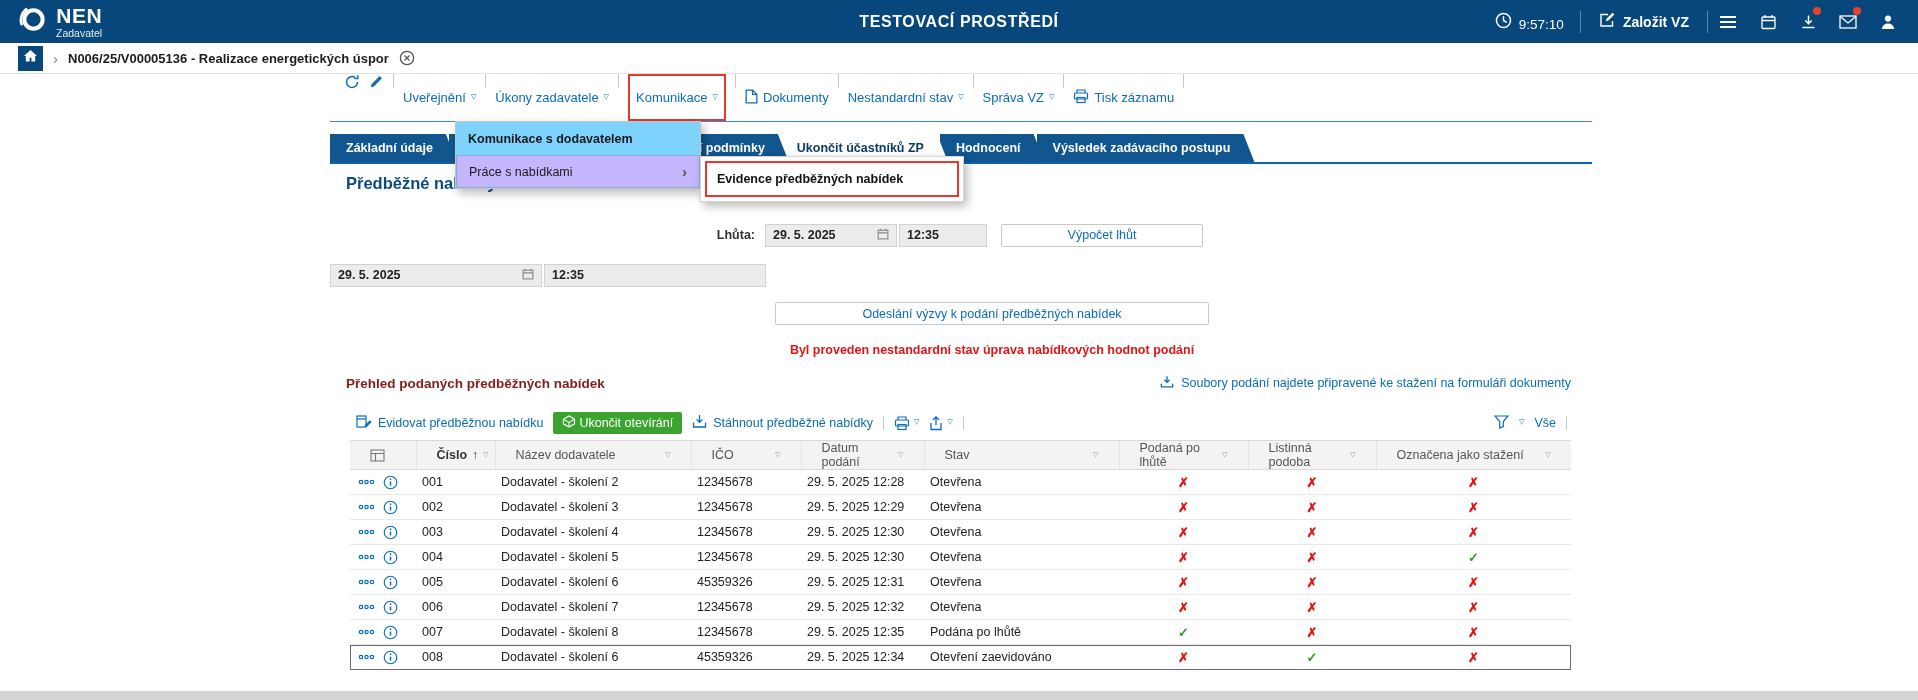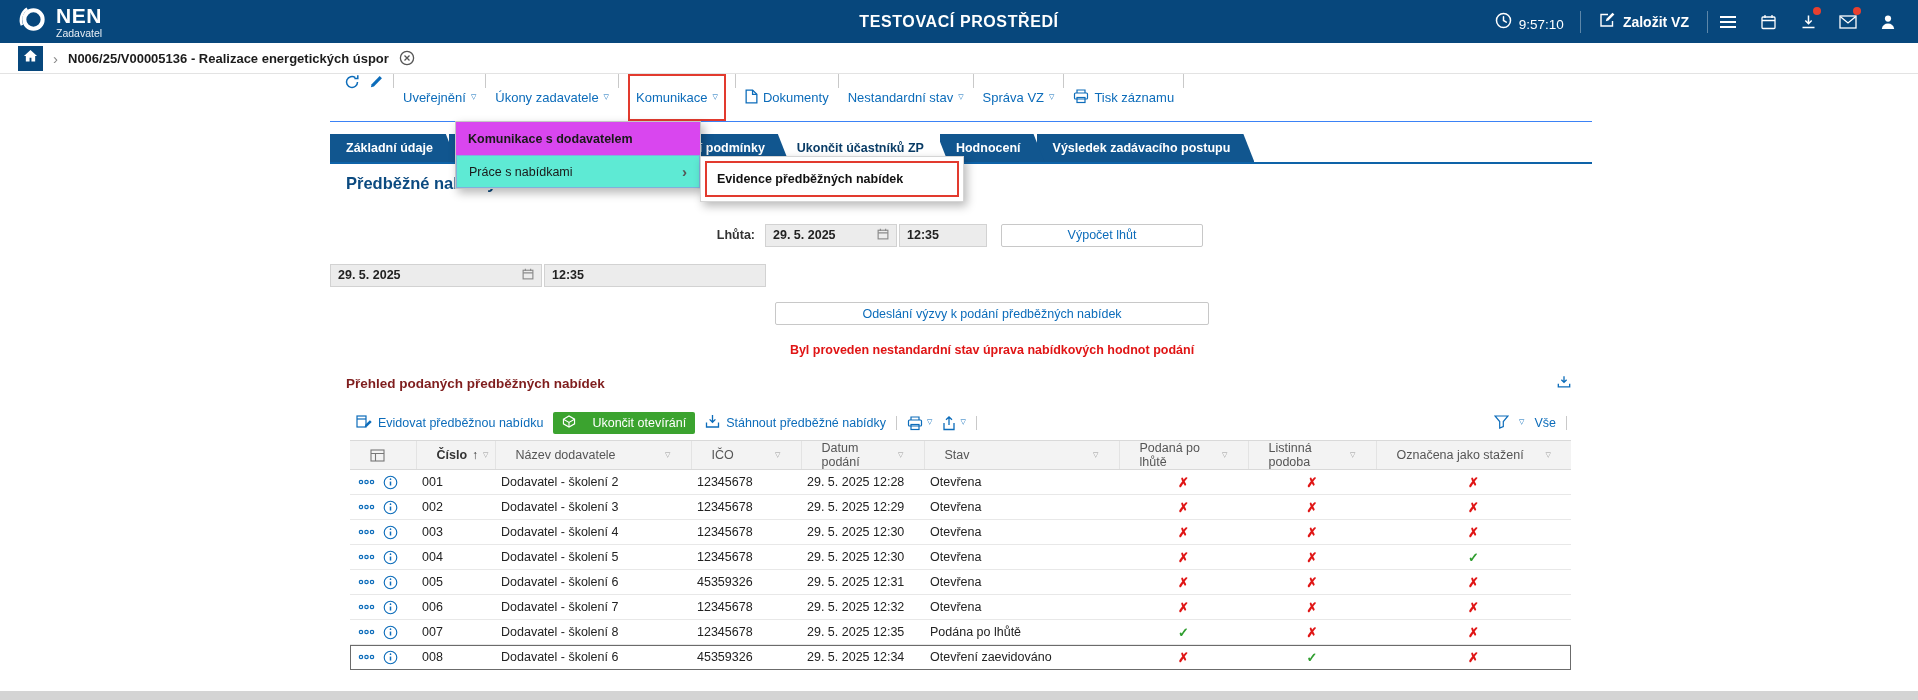--- a/index.html
+++ b/index.html
@@ -3,21 +3,21 @@
 <meta charset="utf-8">
 <style>
   * { margin:0; padding:0; box-sizing:border-box; }
   html,body { background:#fff; }
   body { font-family:"Liberation Sans", sans-serif; color:#222; }
   .page { position:relative; width:1918px; height:700px; background:#fff; overflow:hidden; }
 
   
   .topbar { position:absolute; top:0; left:0; width:100%; height:43px; background:#07477c; display:flex; align-items:center; color:#fff; padding:0 10px 0 18px; z-index:20; }
   .brand { display:flex; align-items:center; gap:9px; cursor:pointer; }
-  .brand-text { display:flex; flex-direction:column; line-height:1; }
+  .brand-text { display:flex; flex-direction:column; line-height:1;align-items:flex-end; }
   .brand-name { font-size:21px; font-weight:bold; letter-spacing:.5px; }
   .brand-sub { font-size:10.5px; margin-top:2px; color:#e8eef5; }
   .env-title { position:absolute; left:50%; transform:translateX(-50%); font-size:16px; font-weight:bold; letter-spacing:.6px; white-space:nowrap; }
   .topbar-right { margin-left:auto; display:flex; align-items:center; }
   .clock { display:flex; align-items:flex-end; gap:7px; font-size:13.5px; padding:0 16px; }
   .hsep { width:1px; height:22px; background:rgba(255,255,255,.35); }
   .create-vz { display:flex; align-items:center; gap:8px; font-size:14px; font-weight:bold; padding:0 18px; cursor:pointer; white-space:nowrap; }
   .hicon { position:relative; width:40px; height:43px; display:flex; align-items:center; justify-content:center; cursor:pointer; }
   .badge-dot { position:absolute; top:7px; right:7px; width:8px; height:8px; border-radius:50%; background:#e8402f; }
 
@@ -59,44 +59,44 @@
   .btn-wide { width:434px; margin-left:445px; }
   .warning { color:#e01515; font-weight:bold; font-size:12.5px; text-align:center; width:434px; margin:18px 0 0 445px; }
 
   .grid-head { display:flex; align-items:center; margin:16px 21px 0 16px; height:20px; }
   .grid-title { font-size:13.5px; font-weight:bold; color:#7f1d1d; }
   .files-link { margin-left:auto; display:flex; align-items:center; gap:7px; color:#0c6cba; font-size:12.5px; cursor:pointer; text-decoration:none; }
 
   .table-wrap { margin:13px 21px 0 20px; }
   .grid-toolbar { height:34px; display:flex; align-items:center; gap:10px; padding:0 4px 0 6px; }
   .g-link { display:flex; align-items:center; gap:6px; color:#0c6cba; font-size:12.5px; cursor:pointer; white-space:nowrap; text-decoration:none; }
-  .g-green { display:flex; align-items:center; gap:16px; background:#3ba32f; color:#fff; font-size:12.5px; padding:3px 9px; border-radius:2px; cursor:pointer; border:none; font-family:inherit; }
+  .g-green { display:flex; align-items:center; gap:3px; background:#3ba32f; color:#fff; font-size:12.5px; padding:3px 9px; border-radius:2px; cursor:pointer; border:none; font-family:inherit; }
   .g-icon { color:#0c6cba; display:flex; align-items:center; gap:4px; cursor:pointer; }
   .g-right { margin-left:auto; display:flex; align-items:center; gap:10px; color:#0c6cba; font-size:12.5px; }
 
   table { width:100%; border-collapse:collapse; table-layout:fixed; }
   thead th { background:#f3f3f3; border-top:1px solid #d9d9d9; border-bottom:1px solid #d9d9d9; height:28px; font-size:12.5px; font-weight:normal; color:#555; padding:0 20px; text-align:left; }
   thead th + th { border-left:1px solid #e3e3e3; }
   .th-inner { display:flex; align-items:center; gap:5px; }
   .th-caret { margin-left:auto; font-size:7px; color:#9a9a9a; }
   th.sorted .lbl { font-weight:bold; color:#333; }
   .sort-arrow { font-size:12px; color:#333; font-weight:bold; }
   tbody td { height:25px; border-bottom:1px solid #e8e8e8; font-size:12.5px; color:#222; padding:0 6px; background:#fff; }
   td.c-bool { text-align:center; }
   .mark.no { color:#e01515; font-weight:bold; font-size:13px; }
   .mark.yes { color:#2f9e2f; font-weight:bold; font-size:13px; }
   tr.focused { outline:1.5px solid #6b6b6b; outline-offset:-1.5px; }
   .actions-inner { display:flex; align-items:center; gap:8px; padding-left:2px; }
   .rowicon { display:flex; cursor:pointer; }
 
   
   .dropdown-panel { position:absolute; left:455px; top:121px; width:246px; background:#fff; border:1px solid #c5c5c5; box-shadow:3px 4px 9px rgba(0,0,0,.28); z-index:100; }
-  .dd-item { height:33px; display:flex; align-items:center; padding:0 12px; font-size:12.5px; color:#1a1a1a; cursor:pointer; background:#d946ef; }
+  .dd-item { height:33px; display:flex; align-items:center; padding:0 12px; font-size:12.5px; color:#1a1a1a; cursor:pointer; background:#7dd3fc; }
   .dd-item.first { font-weight:bold; }
-  .dd-item.active { background:#5eead4; border:1px solid #7fb0dc; }
+  .dd-item.active { background:#c4b5fd; border:1px solid #7fb0dc; }
   .dd-arrow { margin-left:auto; color:#555; font-size:15px; font-weight:bold; }
   .submenu-panel { position:absolute; left:700px; top:156px; width:264px; background:#fff; border:1px solid #d5d5d5; box-shadow:3px 4px 9px rgba(0,0,0,.28); z-index:101; padding:4px; }
   .sm-item { border:2px solid #e23a2e; height:36px; display:flex; align-items:center; padding:0 10px; font-size:12.5px; font-weight:bold; color:#111; cursor:pointer;text-align:right; }
 
   .bottom-strip { position:absolute; left:0; bottom:0; width:100%; height:9px; background:#d4d4d4; }
 </style>
 </head>
 <body>
 
 <div class="page">
@@ -307,20 +307,21 @@
     </section>
 
     <div class="grid-head">
       <span class="grid-title">Přehled podaných předběžných nabídek</span>
       <a class="files-link">
         <span>
           <svg width="14" height="14" viewBox="0 0 16 16" fill="none" stroke="#0c6cba" stroke-width="1.5">
               <path d="M8 1.5v7M5 5.5L8 8.5l3-3M1.5 10v3.5h13V10"></path>
             </svg>
         </span>
+        <span>Soubory podání najdete připravené ke stažení na formuláři dokumenty</span>
       </a>
     </div>
 
     <div class="table-wrap">
       <div class="grid-toolbar">
         <a class="g-link">
           <span>
             <svg width="16" height="15" viewBox="0 0 16 15" fill="none" stroke="#0c6cba" stroke-width="1.2">
                 <rect x="1" y="2" width="9" height="11"></rect>
                 <path d="M1 5h9"></path>

